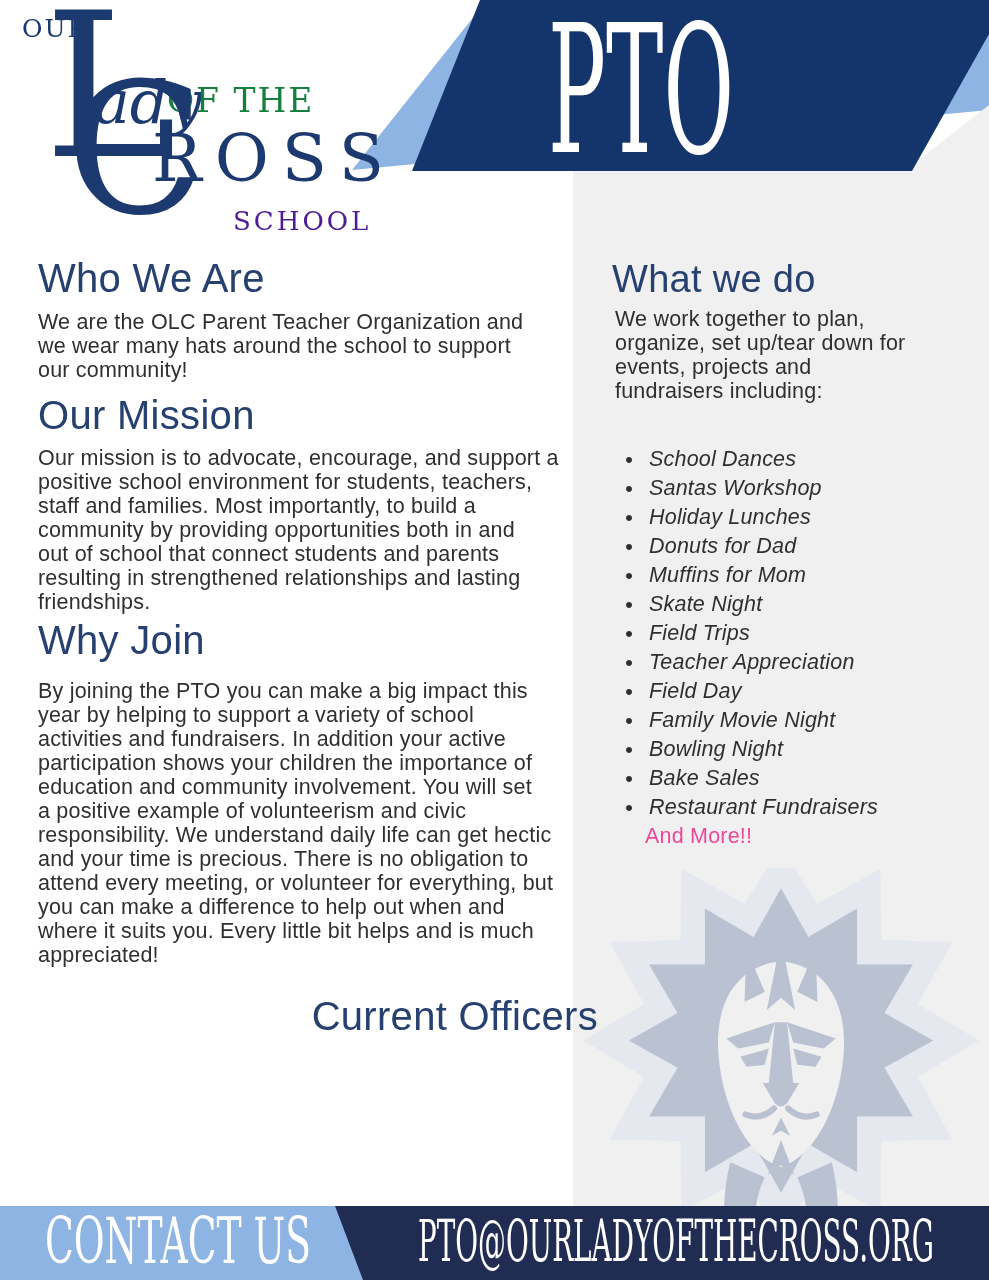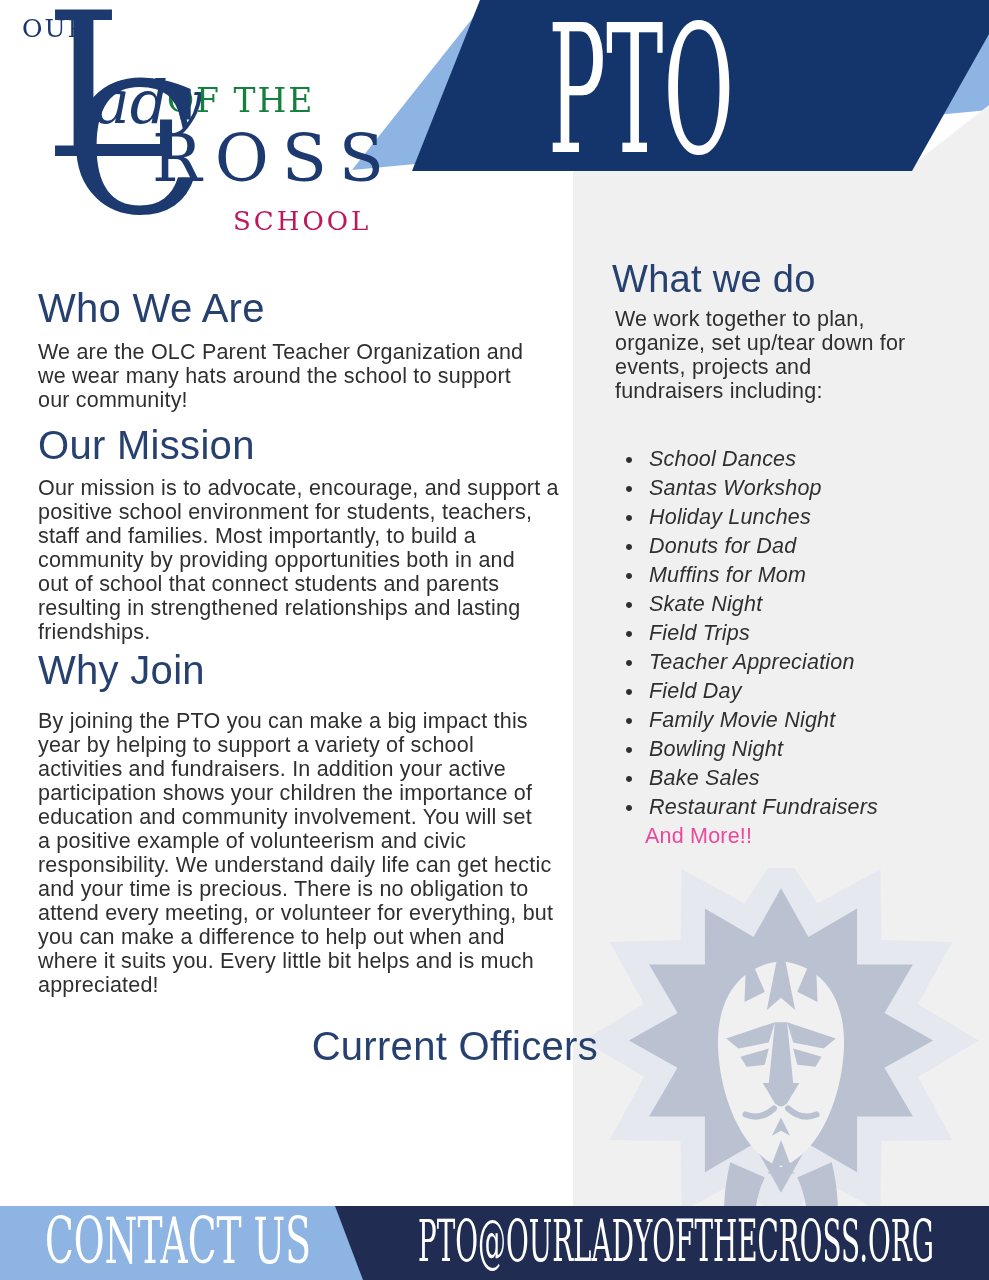--- a/index.html
+++ b/index.html
@@ -9,30 +9,30 @@
   .banner-svg{position:absolute;top:0;left:0;}
   
   .logo{position:absolute;top:0;left:0;width:360px;height:250px;color:#1d3a70;}
   .logo span{position:absolute;line-height:1;font-family:"DejaVu Serif","Liberation Serif",serif;}
   .logo-our{left:22px;top:16px;font-size:25px;letter-spacing:2px;}
   .logo-L{left:44px;top:-13px;font-size:200px;}
   .logo-ady{left:94px;top:72px;font-size:60px;font-style:italic;}
   .logo-ofthe{left:167px;top:84px;font-size:33px;letter-spacing:2px;color:#15803d;}
   .logo-C{left:66px;top:58px;font-size:182px;}
   .logo-ross{left:152px;top:126px;font-size:66px;letter-spacing:13px;}
-  .logo-school{left:233px;top:208px;font-size:26px;letter-spacing:3px;color:#be185d;}
+  .logo-school{left:233px;top:208px;font-size:26px;letter-spacing:3px;color:#4c1d95;}
   
   .gray-col{position:absolute;left:573px;top:168px;width:416px;height:1038px;background:#f0f0f1;}
   .lion-wrap{position:absolute;left:5px;top:700px;width:406px;height:338px;overflow:hidden;}
   
   h2{margin:0;font-weight:500;color:#26406f;letter-spacing:.3px;}
   .h-left{font-size:40px;}
   .h-right{font-size:38px;}
   .body-txt{white-space:pre-line;font-size:21.5px;line-height:24px;color:#2f2f2f;letter-spacing:.2px;}
-  .sec{position:absolute;left:38px;width:560px;margin-top:30px;}
+  .sec{position:absolute;left:38px;width:560px;}
   .sec-right{position:absolute;left:612px;width:370px;}
   ul.activities{list-style:none;margin:0;padding:0;}
   ul.activities li{position:relative;padding-left:30px;font-size:21.5px;line-height:29px;color:#2f2f2f;letter-spacing:.2px;font-style:italic;}
   ul.activities li::before{content:"•";position:absolute;left:6px;font-size:22px;color:#2f2f2f;}
   .more-line{padding-left:33px;font-size:21.5px;line-height:29px;color:#ec4899;letter-spacing:.2px;}
   .officers div{font-size:21.5px;line-height:24.5px;color:#2f2f2f;letter-spacing:.2px;}
   
   .footer-svg{position:absolute;left:0;top:1206px;}
 </style>
 </head>

